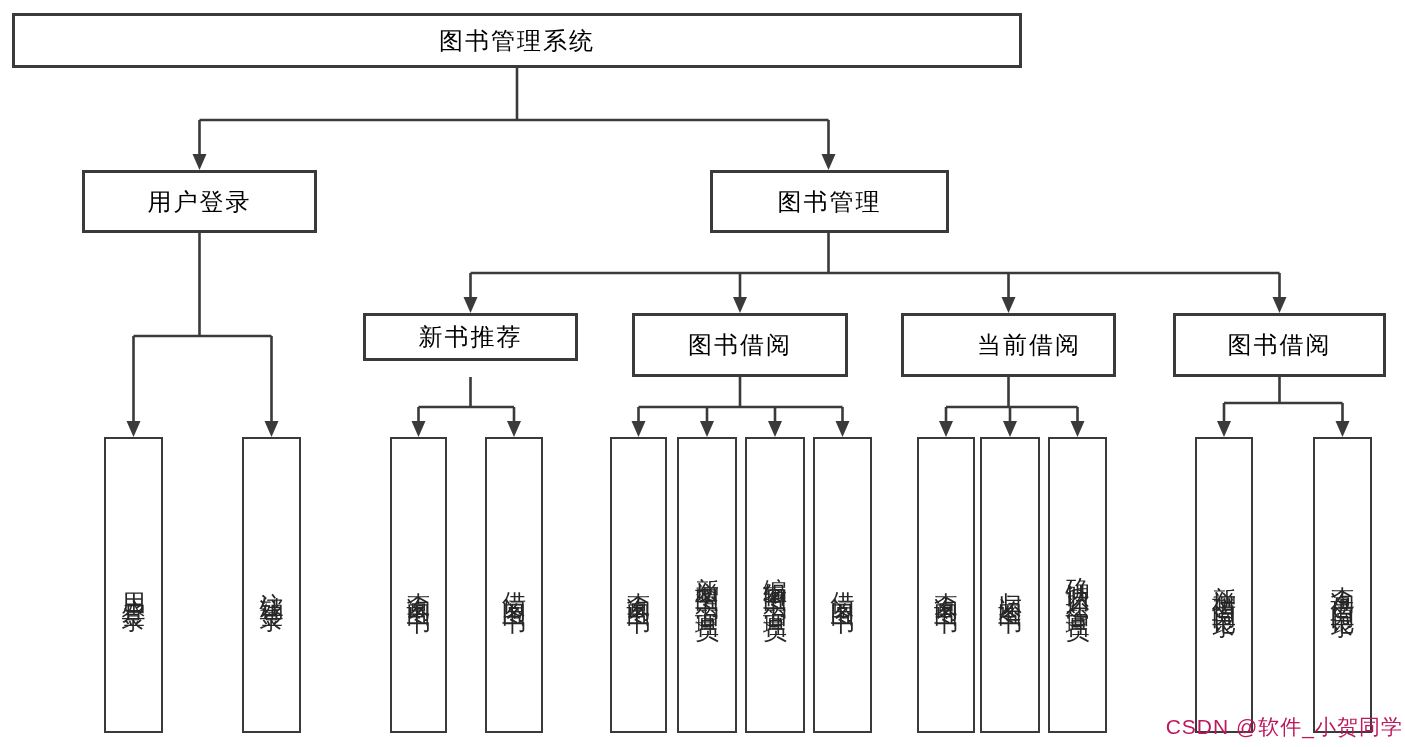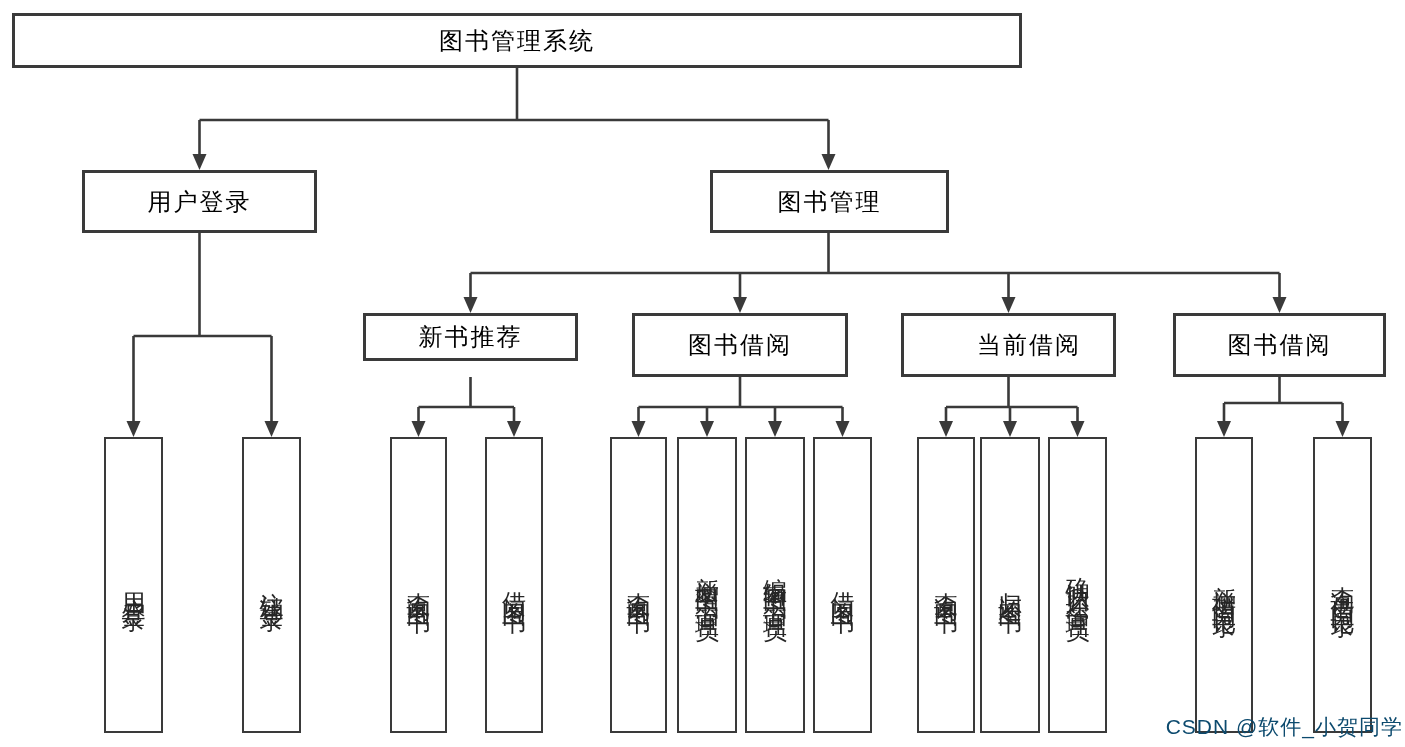--- a/index.html
+++ b/index.html
@@ -46,21 +46,21 @@
     letter-spacing: 6px;
     color: #262626;
     white-space: nowrap;
   }
   .watermark {
     position: absolute;
     right: 2px;
     top: 713px;
     font-size: 21px;
     letter-spacing: 1px;
-    color: #0c4a6e;
+    color: #be185d;
     white-space: nowrap;
   }
 </style>
 </head>
 <body>
 
 <div class="canvas">
 
   <svg class="wires" viewBox="0 0 1405 747" xmlns="http://www.w3.org/2000/svg">
     <g stroke="#3a3a3a" stroke-width="2.6" fill="none">

